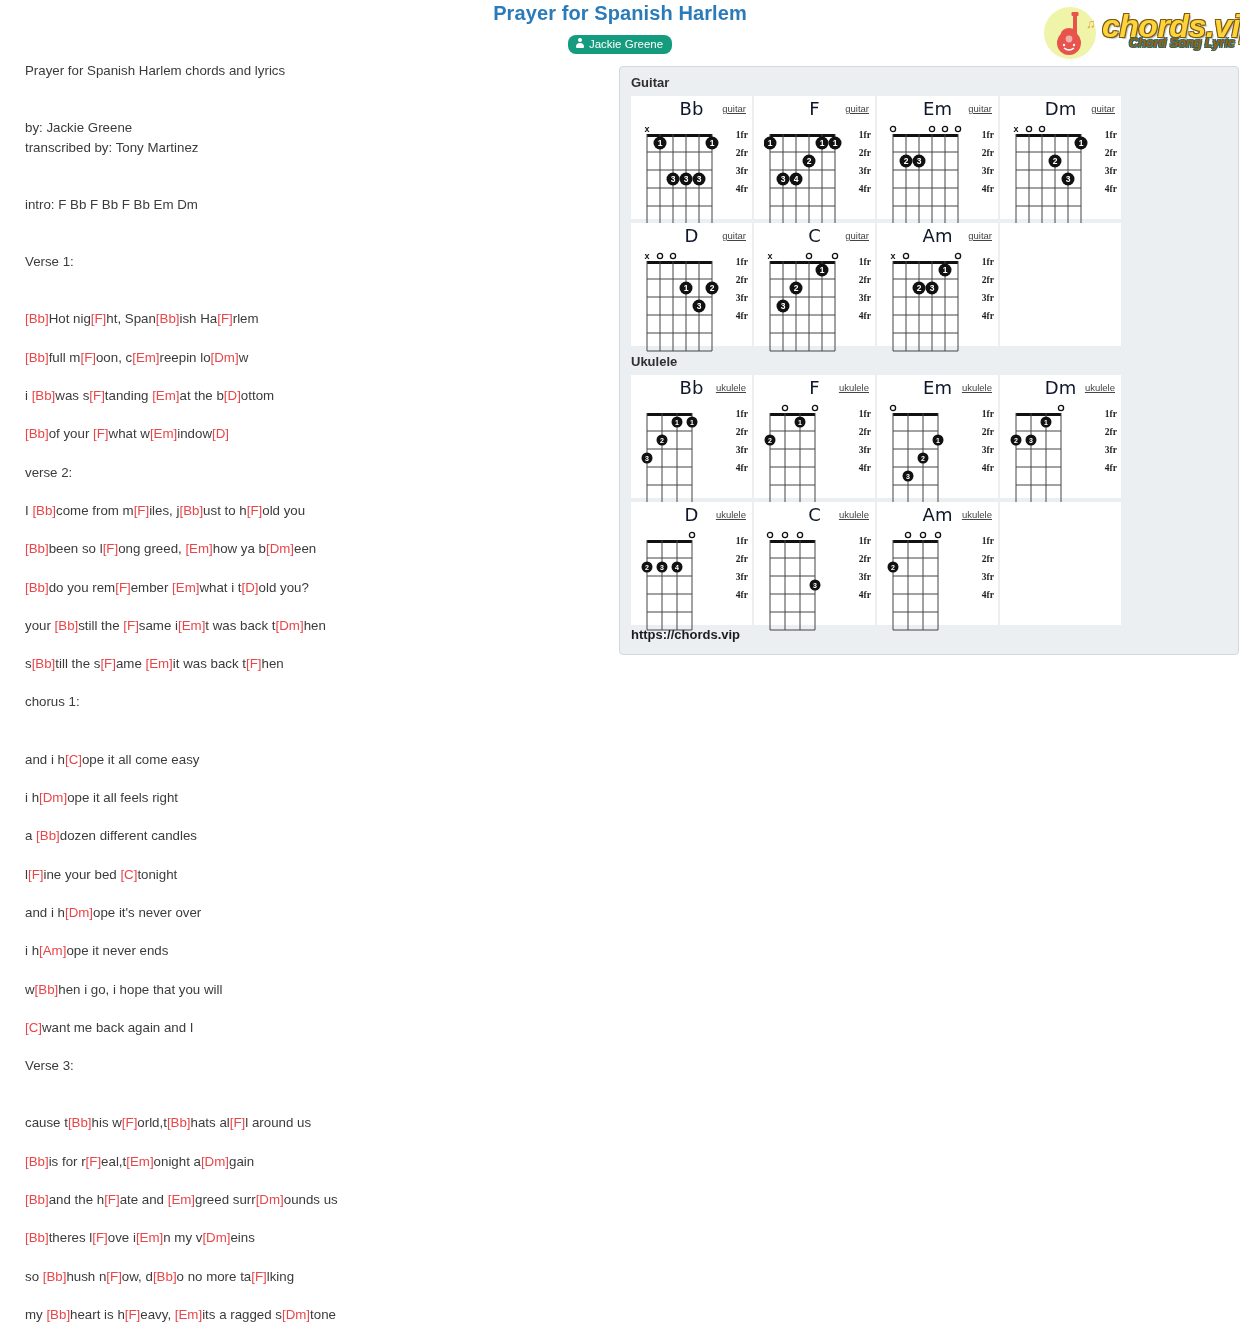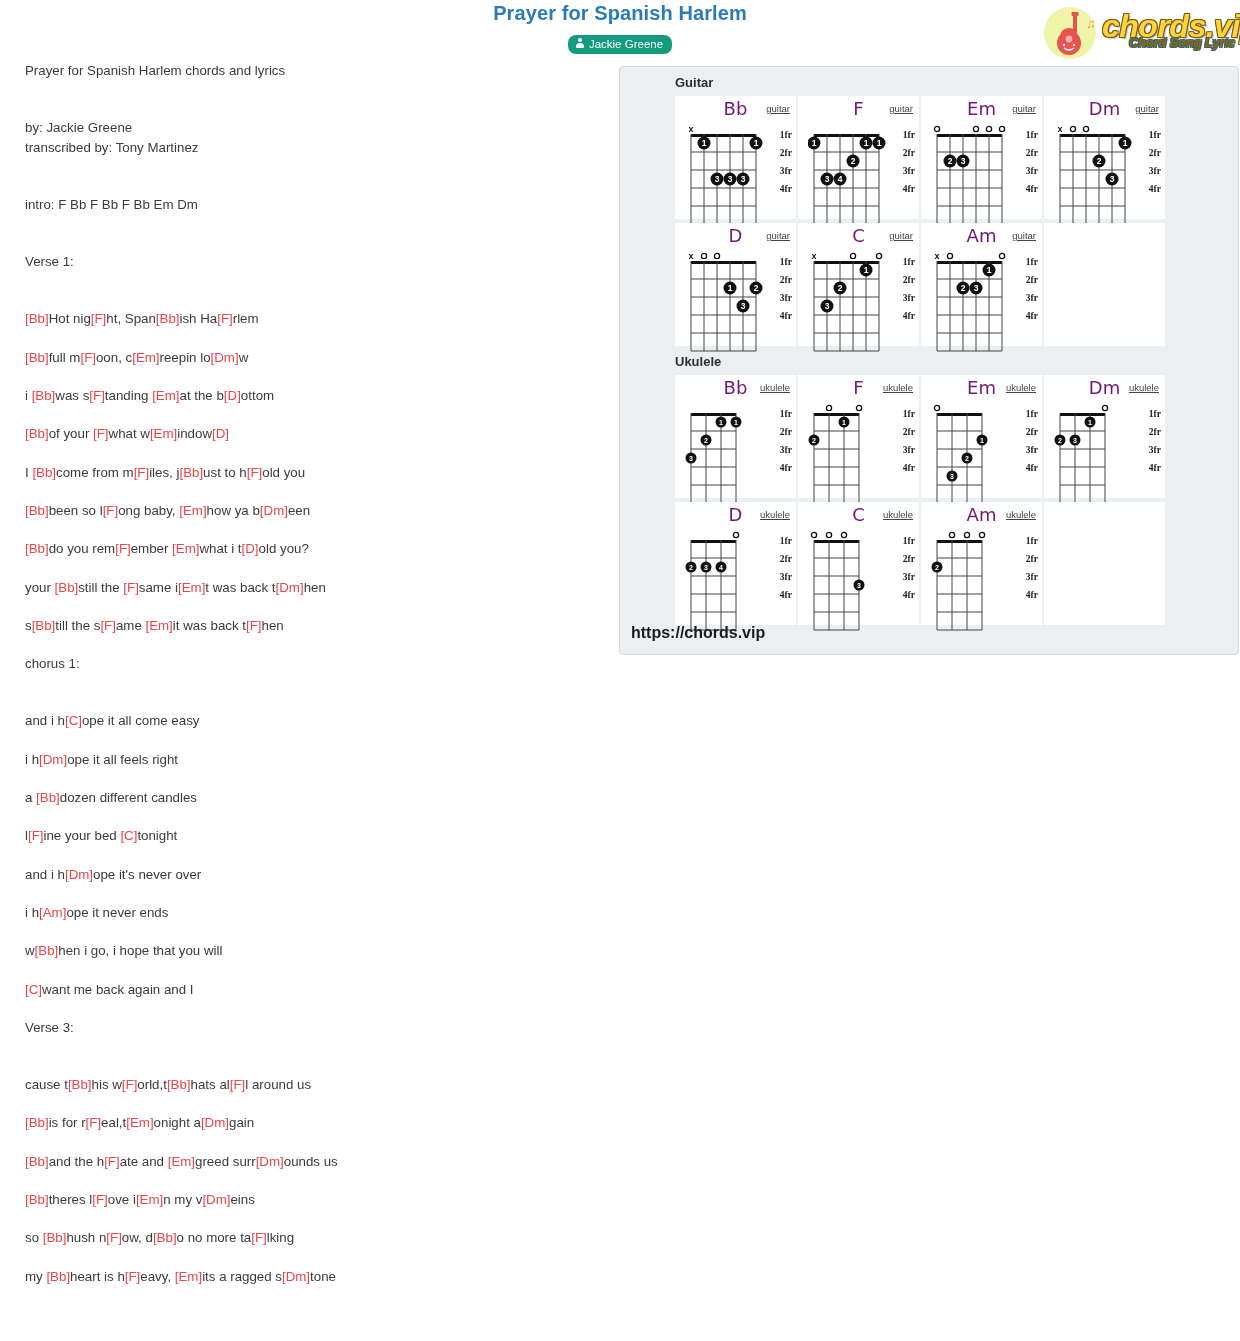--- a/index.html
+++ b/index.html
@@ -94,53 +94,52 @@
   .lyric-line.gap { margin-bottom: 44px; }
   .chord { color: #e8464a; }
 
   
   .chord-panel {
     position: absolute; left: 619px; top: 66px;
     width: 620px; height: 589px;
     background: #eceff1;
     border: 1px solid #d3d8dc;
     border-radius: 4px;
-    padding-left: 44px;
   }
   .panel-heading {
     font-size: 13px; font-weight: bold; color: #2e2e2e;
     padding: 8px 0 6px 11px;
   }
   .chord-row { display: flex; padding: 0 2px 0 11px; gap: 2px; }
   .chord-card {
     width: 121px; height: 123px;
     background: #ffffff;
     position: relative;
   }
   .chord-card.blank { background: #ffffff; }
   .chord-name {
     position: absolute; left: 0; right: 0; top: 2px;
-    text-align: center; font-size: 18px; color: #701a75;
+    text-align: center; font-size: 18px; color: #0f172a;
     font-family: "DejaVu Sans", sans-serif; font-weight: normal;
   }
   .inst-tag {
     position: absolute; right: 6px; top: 7px;
     font-size: 9.5px; color: #444; text-decoration: underline;
   }
   .diagram { position: absolute; left: 10px; top: 26px; }
   .frets-labels {
     position: absolute; right: 4px; top: 30px;
     font-size: 9.5px; font-weight: bold; color: #1c1c1c;
     text-align: right; line-height: 1;
   }
   .frets-labels div { height: 18px; line-height: 18px; font-family: Liberation Serif, serif; }
 
   .panel-url {
     position: absolute; left: 11px; bottom: 12px;
-    font-size: 16px; font-weight: bold; color: #1c1c1c;
+    font-size: 13px; font-weight: bold; color: #1c1c1c;
   }
 </style>
 </head>
 <body>
 
 <div class="page">
 
   <div class="header">
     <div class="song-title">Prayer for Spanish Harlem</div>
     <div class="artist-badge-wrap">
@@ -170,22 +169,23 @@
   <div class="lyrics" id="lyrics-root">
       <div class="lyric-line gap">Prayer for Spanish Harlem chords and lyrics</div>
       <div class="lyric-line tight">by: Jackie Greene</div>
       <div class="lyric-line gap">transcribed by: Tony Martinez</div>
       <div class="lyric-line gap">intro: F Bb F Bb F Bb Em Dm</div>
       <div class="lyric-line gap">Verse 1:</div>
       <div class="lyric-line"><span class="chord">[Bb]</span><span>Hot nig</span><span class="chord">[F]</span><span>ht, Span</span><span class="chord">[Bb]</span><span>ish Ha</span><span class="chord">[F]</span><span>rlem</span></div>
       <div class="lyric-line"><span class="chord">[Bb]</span><span>full m</span><span class="chord">[F]</span><span>oon, c</span><span class="chord">[Em]</span><span>reepin lo</span><span class="chord">[Dm]</span><span>w</span></div>
       <div class="lyric-line"><span>i </span><span class="chord">[Bb]</span><span>was s</span><span class="chord">[F]</span><span>tanding </span><span class="chord">[Em]</span><span>at the b</span><span class="chord">[D]</span><span>ottom</span></div>
       <div class="lyric-line"><span class="chord">[Bb]</span><span>of your </span><span class="chord">[F]</span><span>what w</span><span class="chord">[Em]</span><span>indow</span><span class="chord">[D]</span></div>
+      <div class="lyric-line">verse 2:</div>
       <div class="lyric-line"><span>I </span><span class="chord">[Bb]</span><span>come from m</span><span class="chord">[F]</span><span>iles, j</span><span class="chord">[Bb]</span><span>ust to h</span><span class="chord">[F]</span><span>old you</span></div>
-      <div class="lyric-line"><span class="chord">[Bb]</span><span>been so l</span><span class="chord">[F]</span><span>ong baby, </span><span class="chord">[Em]</span><span>how ya b</span><span class="chord">[Dm]</span><span>een</span></div>
+      <div class="lyric-line"><span class="chord">[Bb]</span><span>been so l</span><span class="chord">[F]</span><span>ong greed, </span><span class="chord">[Em]</span><span>how ya b</span><span class="chord">[Dm]</span><span>een</span></div>
       <div class="lyric-line"><span class="chord">[Bb]</span><span>do you rem</span><span class="chord">[F]</span><span>ember </span><span class="chord">[Em]</span><span>what i t</span><span class="chord">[D]</span><span>old you?</span></div>
       <div class="lyric-line"><span>your </span><span class="chord">[Bb]</span><span>still the </span><span class="chord">[F]</span><span>same i</span><span class="chord">[Em]</span><span>t was back t</span><span class="chord">[Dm]</span><span>hen</span></div>
       <div class="lyric-line"><span>s</span><span class="chord">[Bb]</span><span>till the s</span><span class="chord">[F]</span><span>ame </span><span class="chord">[Em]</span><span>it was back t</span><span class="chord">[F]</span><span>hen</span></div>
       <div class="lyric-line gap">chorus 1:</div>
       <div class="lyric-line"><span>and i h</span><span class="chord">[C]</span><span>ope it all come easy</span></div>
       <div class="lyric-line"><span>i h</span><span class="chord">[Dm]</span><span>ope it all feels right</span></div>
       <div class="lyric-line"><span>a </span><span class="chord">[Bb]</span><span>dozen different candles</span></div>
       <div class="lyric-line"><span>l</span><span class="chord">[F]</span><span>ine your bed </span><span class="chord">[C]</span><span>tonight</span></div>
       <div class="lyric-line"><span>and i h</span><span class="chord">[Dm]</span><span>ope it's never over</span></div>
       <div class="lyric-line"><span>i h</span><span class="chord">[Am]</span><span>ope it never ends</span></div>

